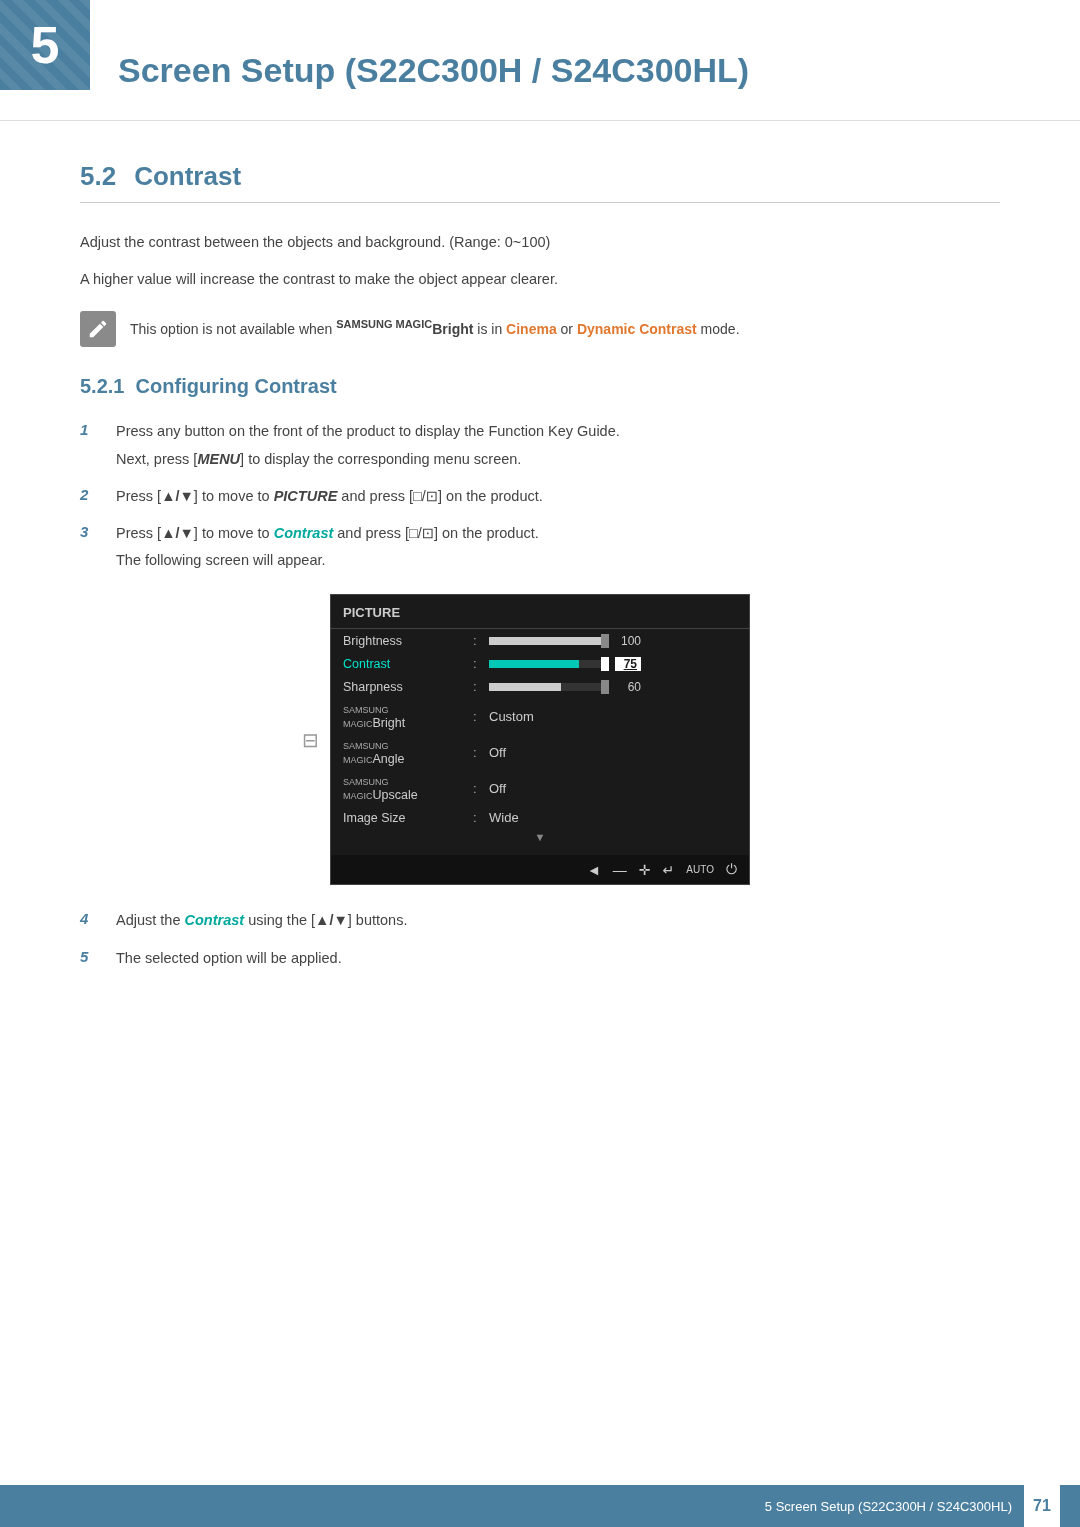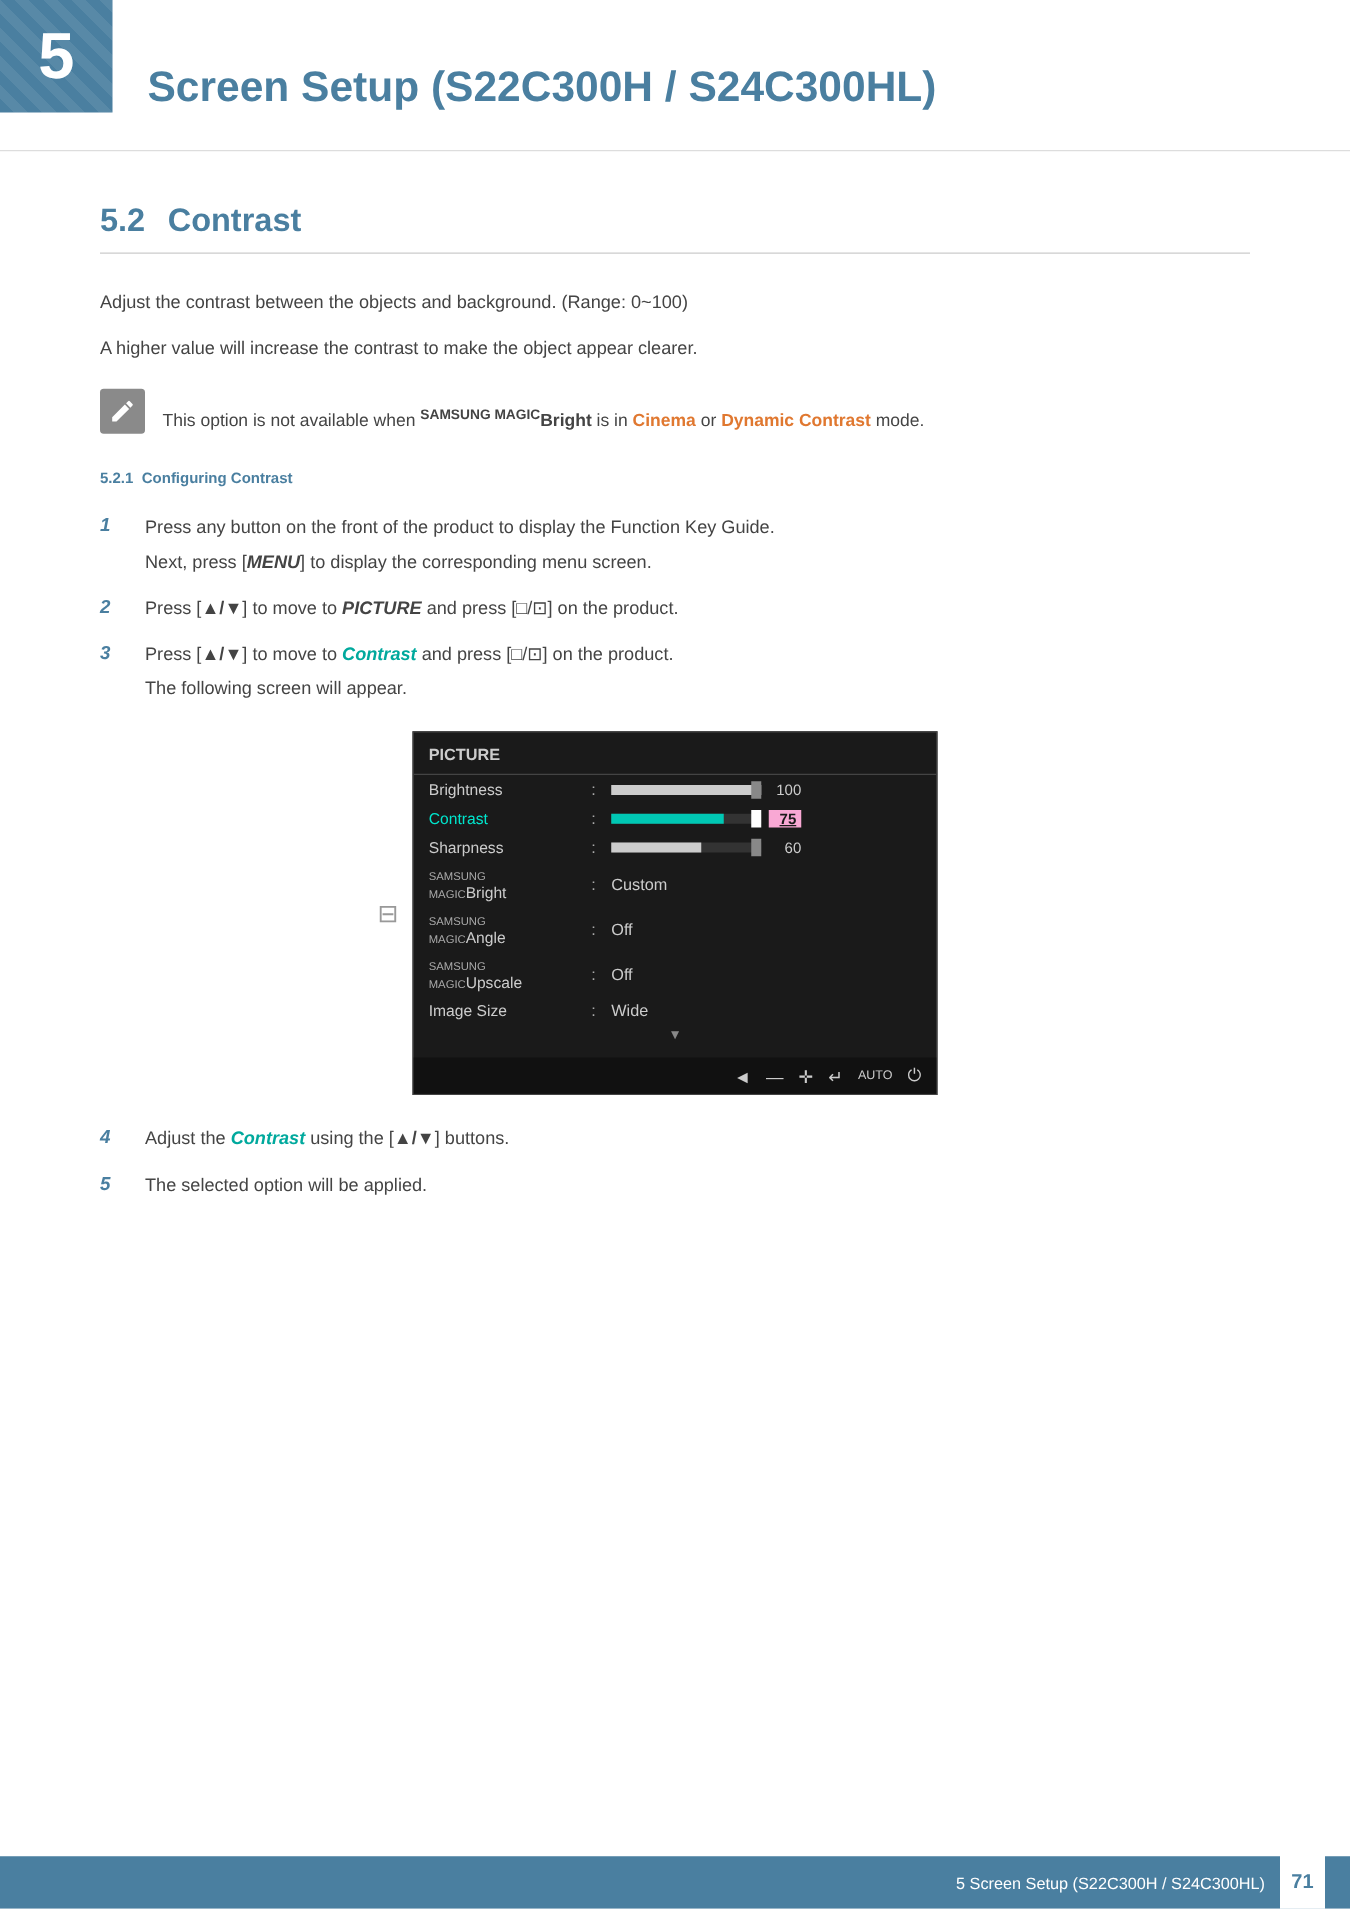--- a/index.html
+++ b/index.html
@@ -82,21 +82,21 @@
     .body-text {
       font-size: 14.5px;
       color: #444;
       margin-bottom: 14px;
       line-height: 1.6;
     }
 
     
     .note-box {
       display: flex;
-      align-items: flex-end;
+      align-items: center;
       margin: 18px 0 28px 0;
     }
 
     .note-icon {
       width: 36px;
       height: 36px;
       background: #8a8a8a;
       border-radius: 3px;
       flex-shrink: 0;
       display: flex;
@@ -113,21 +113,21 @@
     }
 
     .note-text {
       font-size: 14px;
       color: #444;
       line-height: 1.6;
     }
 
     
     .subsection-heading {
-      font-size: 12px;
+      font-size: 20px;
       font-weight: bold;
       color: #4a7fa0;
       margin-bottom: 22px;
       margin-top: 10px;
     }
 
     
     .steps-list {
       list-style: none;
       margin-left: 0;
@@ -279,21 +279,21 @@
     }
 
     .bar-num {
       font-size: 12px;
       color: #ccc;
       min-width: 26px;
       text-align: right;
     }
 
     .bar-num.active {
-      background: #f9a8d4;
+      background: #ffffff;
       color: #1a1a1a;
       padding: 0 4px;
       font-weight: bold;
       text-decoration: underline;
     }
 
     .screen-bottom-bar {
       display: flex;
       background: #111;
       padding: 6px 12px;

